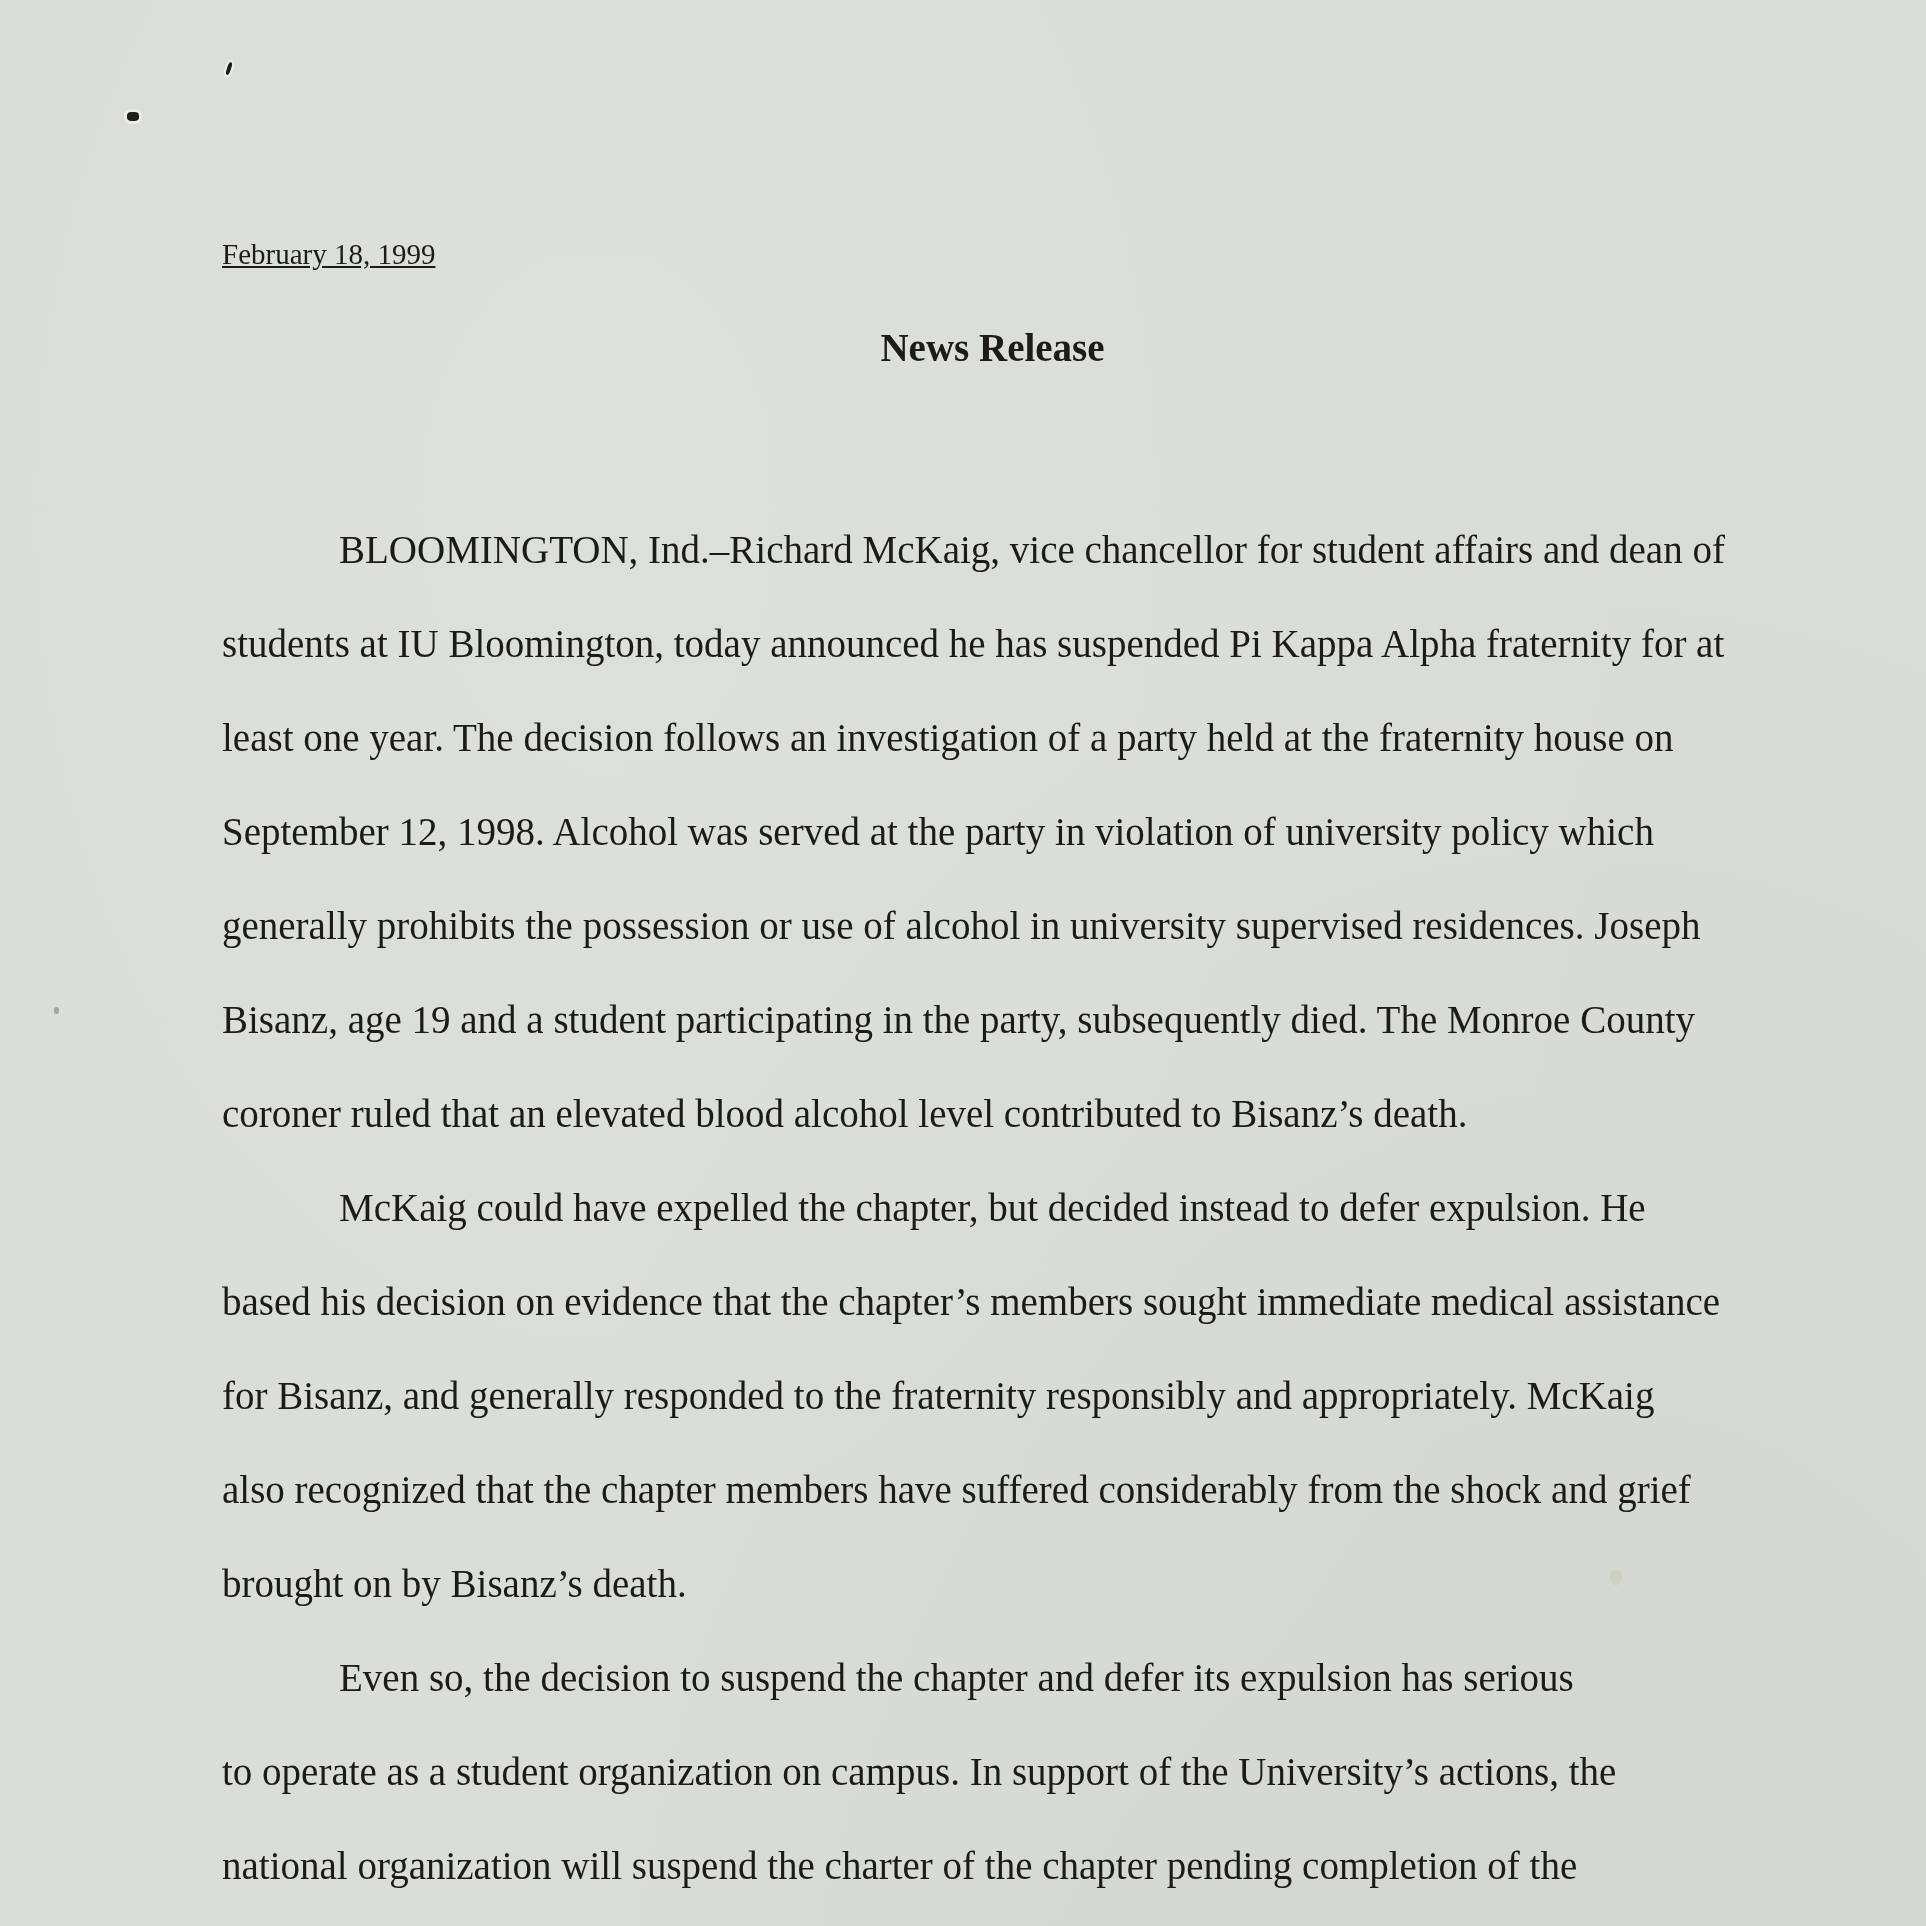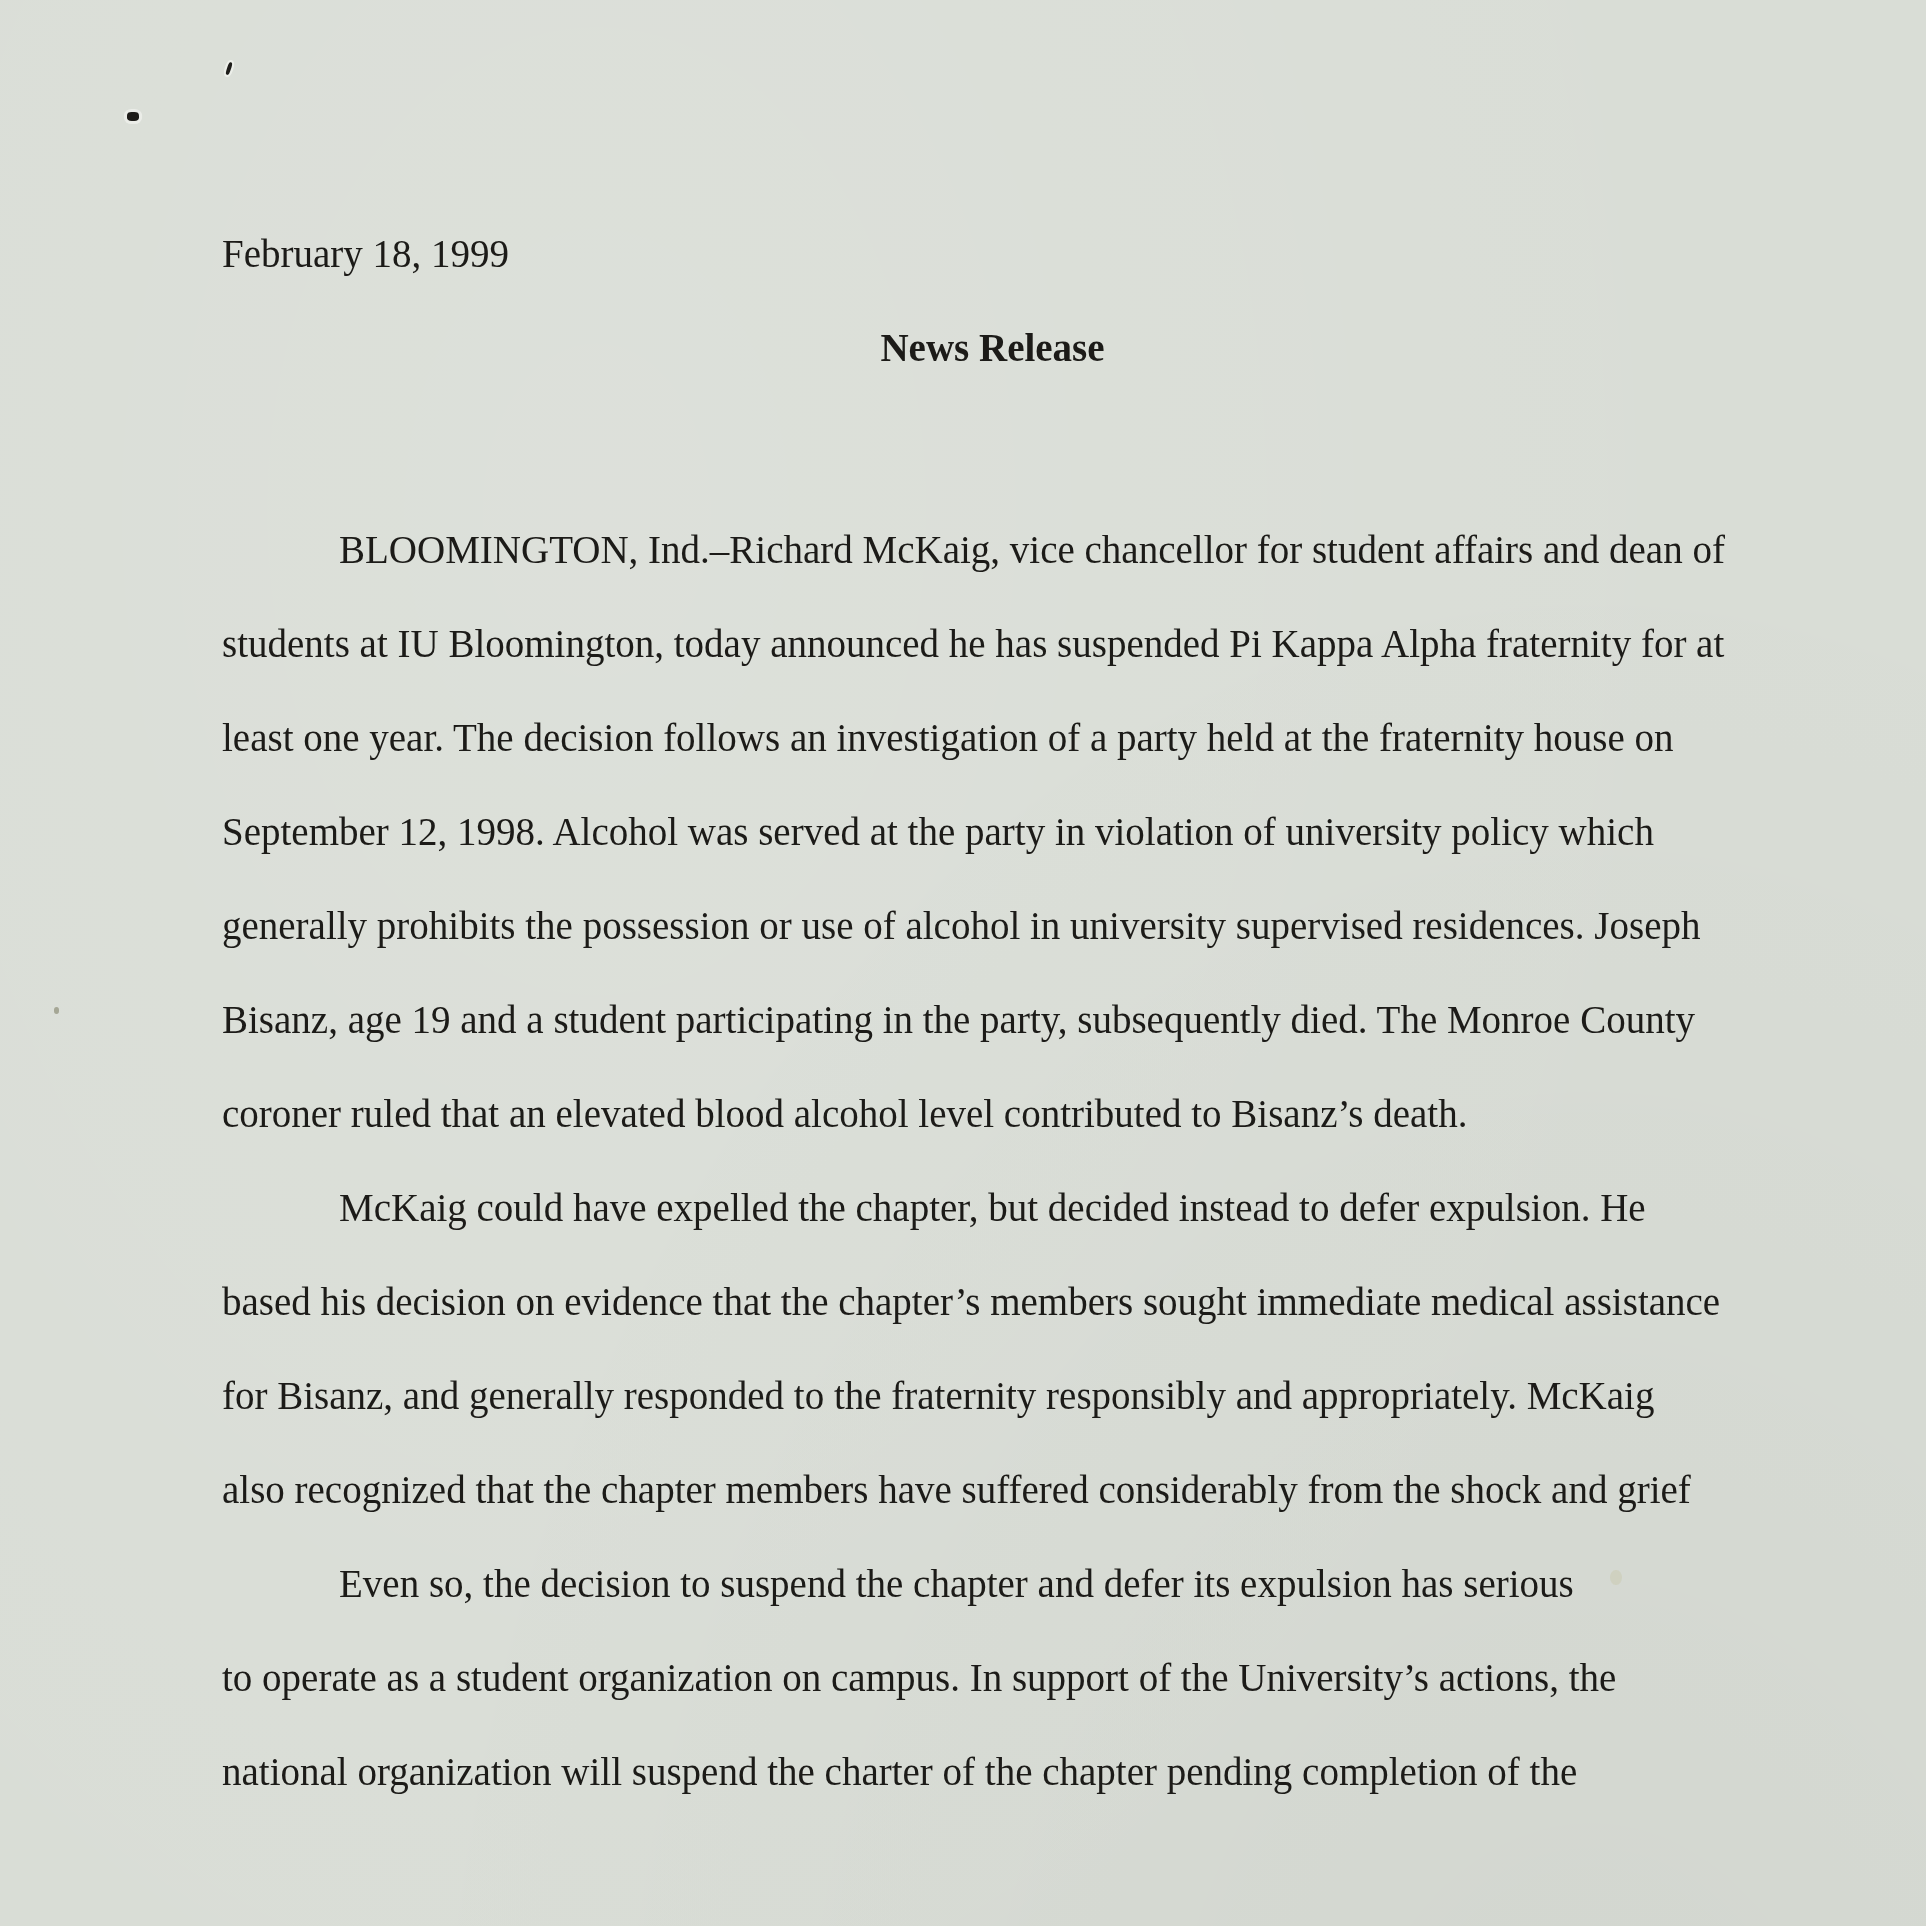--- a/index.html
+++ b/index.html
@@ -42,24 +42,25 @@
     .speck-1 { left: 54px; top: 1007px; width: 5.4px; height: 7px; }
     .speck-2 { left: 1610px; top: 1570px; width: 11.6px; height: 15.4px; background: rgba(200,200,170,0.45); }
 
     .content {
       position: absolute;
       left: 222px;
       top: 231px;
       width: 1541px;
     }
     .date {
-      font-size: 39px;
+      font-size: 29px;
       line-height: 46px;
       margin: 0;
       letter-spacing: 0px;
+      text-decoration: underline;
     }
     .heading {
       font-size: 39px;
       line-height: 46px;
       font-weight: bold;
       margin: 48px 0 0 0;
       text-align: center;
     }
     .body {
       margin-top: 132px;
@@ -101,20 +102,21 @@
         <span class="line">September 12, 1998.   Alcohol was served at the party in violation of university policy which</span>
         <span class="line">generally prohibits the possession or use of alcohol in university supervised residences.  Joseph</span>
         <span class="line">Bisanz, age 19 and a student participating in the party, subsequently died.  The Monroe County</span>
         <span class="line">coroner ruled that an elevated blood alcohol level contributed to Bisanz’s death.</span>
       </p>
       <p class="para">
         <span class="line">McKaig could have expelled the chapter, but decided instead to defer expulsion.  He</span>
         <span class="line">based his decision on evidence that the chapter’s members sought immediate medical assistance</span>
         <span class="line">for Bisanz, and generally responded to the fraternity responsibly and appropriately.  McKaig</span>
         <span class="line">also recognized that the chapter members have suffered considerably from the shock and grief</span>
+        <span class="line">brought on by Bisanz’s death.</span>
       </p>
       <p class="para">
         <span class="line">Even so, the decision to suspend the chapter and defer its expulsion has serious</span>
         <span class="line">to operate as a student organization on campus.  In support of the University’s actions, the</span>
         <span class="line">national organization will suspend the charter of the chapter pending completion of the</span>
 
       </p>
     </div>
   </div>
 </div>

